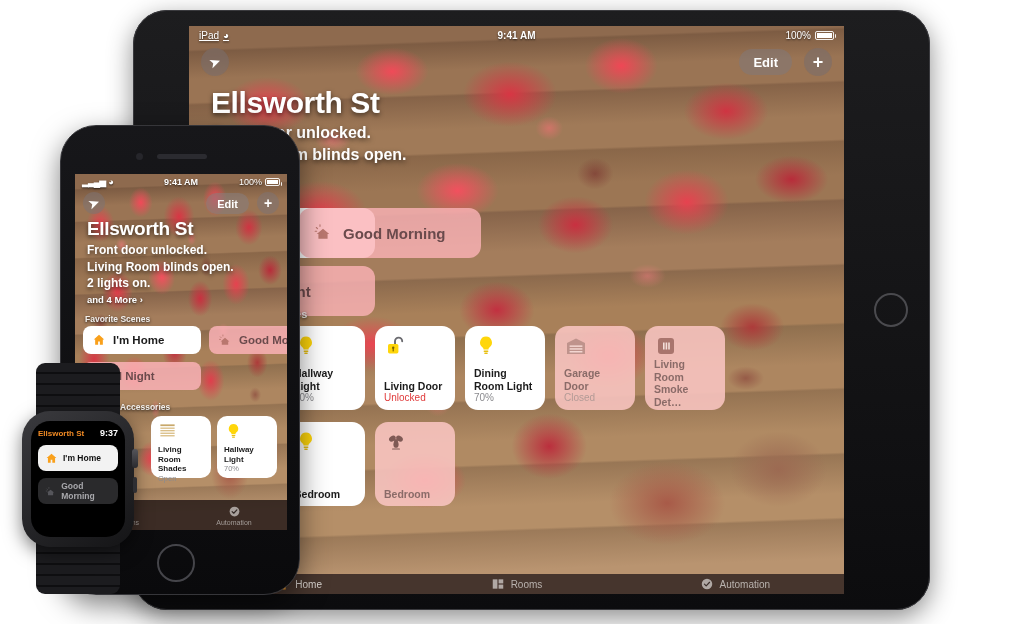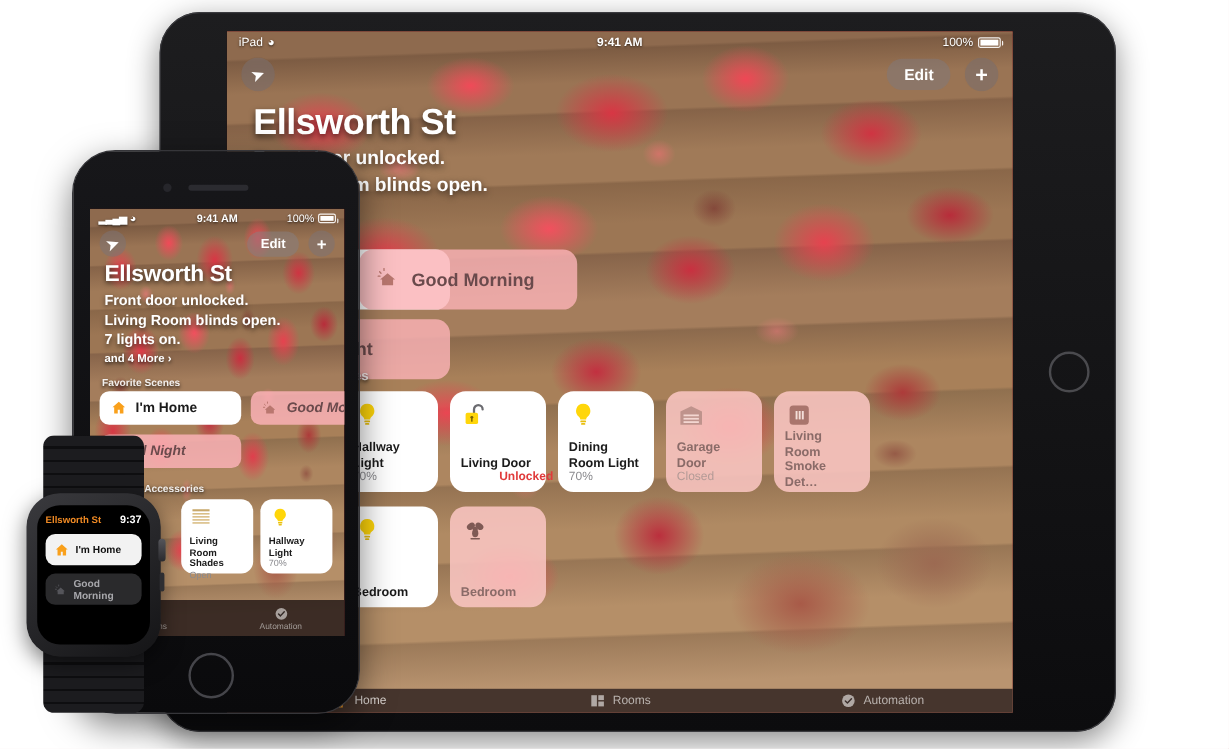--- a/index.html
+++ b/index.html
@@ -67,21 +67,21 @@
     overflow:hidden; background:#000; }
   #ipad-home-btn{ position:absolute; right:22px; top:283px; width:34px; height:34px;
     border-radius:50%; border:2px solid #4a4a4e; }
   #ipad-cam{ position:absolute; left:26px; top:292px; width:7px; height:7px;
     border-radius:50%; background:#2a2a2e; }
 
   
   .pad-status{ position:absolute; left:0; right:0; top:0; height:18px;
     display:flex; align-items:center; color:#fff; font-size:10px;
     text-shadow:0 1px 2px rgba(0,0,0,.7); padding:0 10px; }
-  .pad-status .left{ display:flex; align-items:flex-end; gap:4px; }
+  .pad-status .left{ display:flex; align-items:flex-end; gap:4px;text-decoration:underline; }
   .pad-status .mid{ position:absolute; left:0; right:0; text-align:center; font-weight:bold; }
   .pad-status .right{ margin-left:auto; display:flex; align-items:center; gap:4px; z-index:1;}
   .batt{ width:19px; height:9px; border:1px solid rgba(255,255,255,.9); border-radius:2px;
     position:relative; }
   .batt i{ position:absolute; inset:1px; background:#fff; display:block; }
   .batt::after{ content:""; position:absolute; right:-3px; top:2.5px; width:1.5px;
     height:4px; background:rgba(255,255,255,.9); border-radius:0 1px 1px 0; }
   .wifi{ font-size:10px; }
 
   .pad-topbar{ position:absolute; top:22px; left:12px; right:12px; height:30px; }
@@ -109,21 +109,21 @@
   .tile{ position:absolute; width:80px; height:84px; border-radius:13px;
     padding:8px 8px 6px 9px; display:flex; flex-direction:column; }
   .tile.on{ background:#fff; }
   .tile.off{ background:rgba(249,197,193,.88); }
   .tile.off2{ background:rgba(243,209,199,.9); }
   .tile .t-name{ font-size:10.5px; font-weight:bold; line-height:12.5px; margin-top:auto; }
   .tile .t-state{ font-size:10px; line-height:12px; }
   .tile.on .t-name{ color:#1b1b1b; } .tile.on .t-state{ color:#8a8a8e; }
   .tile.off .t-name,.tile.off2 .t-name{ color:#8a6b68; }
   .tile.off .t-state,.tile.off2 .t-state{ color:#b39a96; }
-  .t-state.alert{ color:#e03b3b !important; font-weight:bold;margin-left:32px; }
+  .t-state.alert{ color:#e03b3b !important; font-weight:normal; }
   .t-icon{ width:26px; height:26px; display:flex; align-items:flex-start; }
 
   .pad-tabbar{ position:absolute; left:0; right:0; bottom:0; height:20px;
     background:rgba(45,32,30,.82); display:flex; align-items:center; }
   .pad-tab{ flex:1; display:flex; align-items:center; justify-content:center; gap:6px;
     font-size:10px; color:#b9b2ae; }
   .pad-tab.active{ color:#d8d2ce; }
 
   
   #iphone-device{ position:absolute; left:60px; top:125px; width:240px; height:470px;
@@ -159,21 +159,21 @@
     font-weight:bold; line-height:16.5px; text-shadow:0 2px 4px rgba(0,0,0,.6); }
   .ph-more{ position:absolute; left:12px; top:120px; color:#fff; font-size:9.5px;
     font-weight:bold; text-shadow:0 1px 3px rgba(0,0,0,.7); }
 
   .ph-sec{ position:absolute; color:rgba(255,255,255,.9); font-size:8.5px;
     font-weight:bold; text-shadow:0 1px 3px rgba(0,0,0,.8); }
 
   .ph-scene{ position:absolute; height:28px; border-radius:8px; display:flex;
     align-items:center; gap:7px; padding:0 9px; font-size:11.5px; font-weight:bold; }
   .ph-scene.on{ background:#fff; color:#1b1b1b; }
-  .ph-scene.off{ background:rgba(250,178,182,.85); color:#6a4a4c;font-style:italic; }
+  .ph-scene.off{ background:rgba(250,178,182,.85); color:#6a4a4c; }
 
   .ph-tile{ position:absolute; width:60px; height:62px; border-radius:10px;
     background:#fff; padding:6px 6px 5px 7px; display:flex; flex-direction:column; }
   .ph-tile .n{ font-size:8px; font-weight:bold; color:#1b1b1b; line-height:9.5px;
     margin-top:auto; }
   .ph-tile .s{ font-size:7.5px; color:#8a8a8e; line-height:9px; }
 
   .ph-tabbar{ position:absolute; left:0; right:0; bottom:0; height:30px;
     background:rgba(38,26,24,.85); display:flex; align-items:center; }
   .ph-tab{ flex:1; display:flex; flex-direction:column; align-items:center;
@@ -448,21 +448,21 @@
             <span class="loc-arrow">➤</span>
           </div>
         <div class="ph-pill" style="position:absolute;right:30px;top:1px;">Edit</div>
         <div class="ph-circ" style="position:absolute;right:0;top:0;font-size:14px;font-weight:bold;">+</div>
       </div>
 
       <div class="ph-title">Ellsworth St</div>
       <div class="ph-sub">
         <div>Front door unlocked.</div>
         <div>Living Room blinds open.</div>
-        <div>7 lights on.</div>
+        <div>2 lights on.</div>
       </div>
       <div class="ph-more">and 4 More ›</div>
 
       <div class="ph-sec" style="left:10px; top:140px;">Favorite Scenes</div>
 
       <div class="ph-scene on" style="left:8px; top:152px; width:118px;">
         <svg width="14" height="14" viewBox="0 0 24 24">
             <path d="M12 3 3 11h2.4v9h5.1v-5.6h3v5.6h5.1v-9H21z" fill="#f9a01b"></path>
           </svg>
         <span>I'm Home</span>

